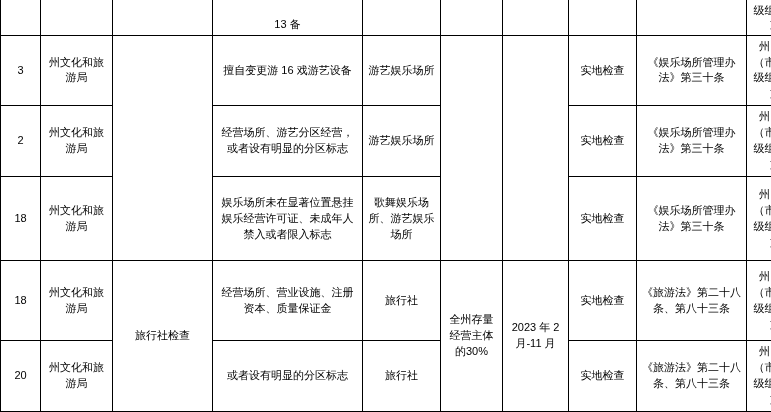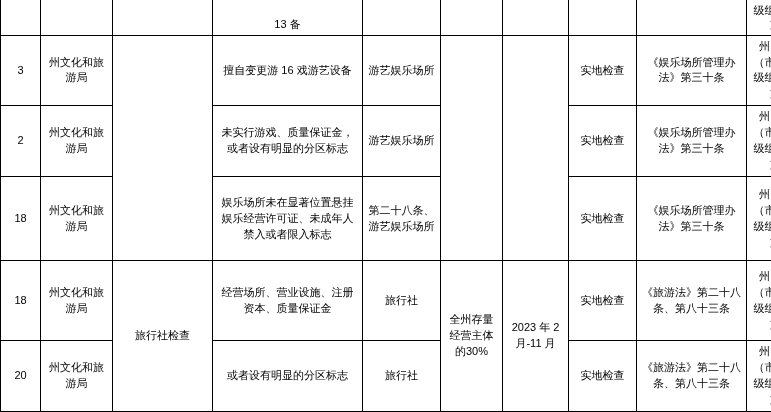--- a/index.html
+++ b/index.html
@@ -104,33 +104,33 @@
         <td rowspan="3"></td>
         <td>实地检查</td>
         <td>《娱乐场所管理办法》第三十条</td>
         <td>州、县（市）分级组织实施</td>
 
       </tr>
 
       <tr style="height:68px;">
         <td>2</td>
         <td>州文化和旅游局</td>
-        <td>未实行游戏、质量保证金，或者设有明显的分区标志</td>
+        <td>经营场所、游艺分区经营，或者设有明显的分区标志</td>
         <td>游艺娱乐场所</td>
         <td>实地检查</td>
         <td>《娱乐场所管理办法》第三十条</td>
         <td>州、县（市）分级组织实施</td>
 
       </tr>
 
       <tr style="height:84px;">
         <td>18</td>
         <td>州文化和旅游局</td>
         <td>娱乐场所未在显著位置悬挂娱乐经营许可证、未成年人禁入或者限入标志</td>
-        <td>第二十八条、游艺娱乐场所</td>
+        <td>歌舞娱乐场所、游艺娱乐场所</td>
         <td>实地检查</td>
         <td>《娱乐场所管理办法》第三十条</td>
         <td>州、县（市）分级组织实施</td>
 
       </tr>
 
       <tr style="height:80px;">
         <td>18</td>
         <td>州文化和旅游局</td>
         <td rowspan="2">旅行社检查</td>

